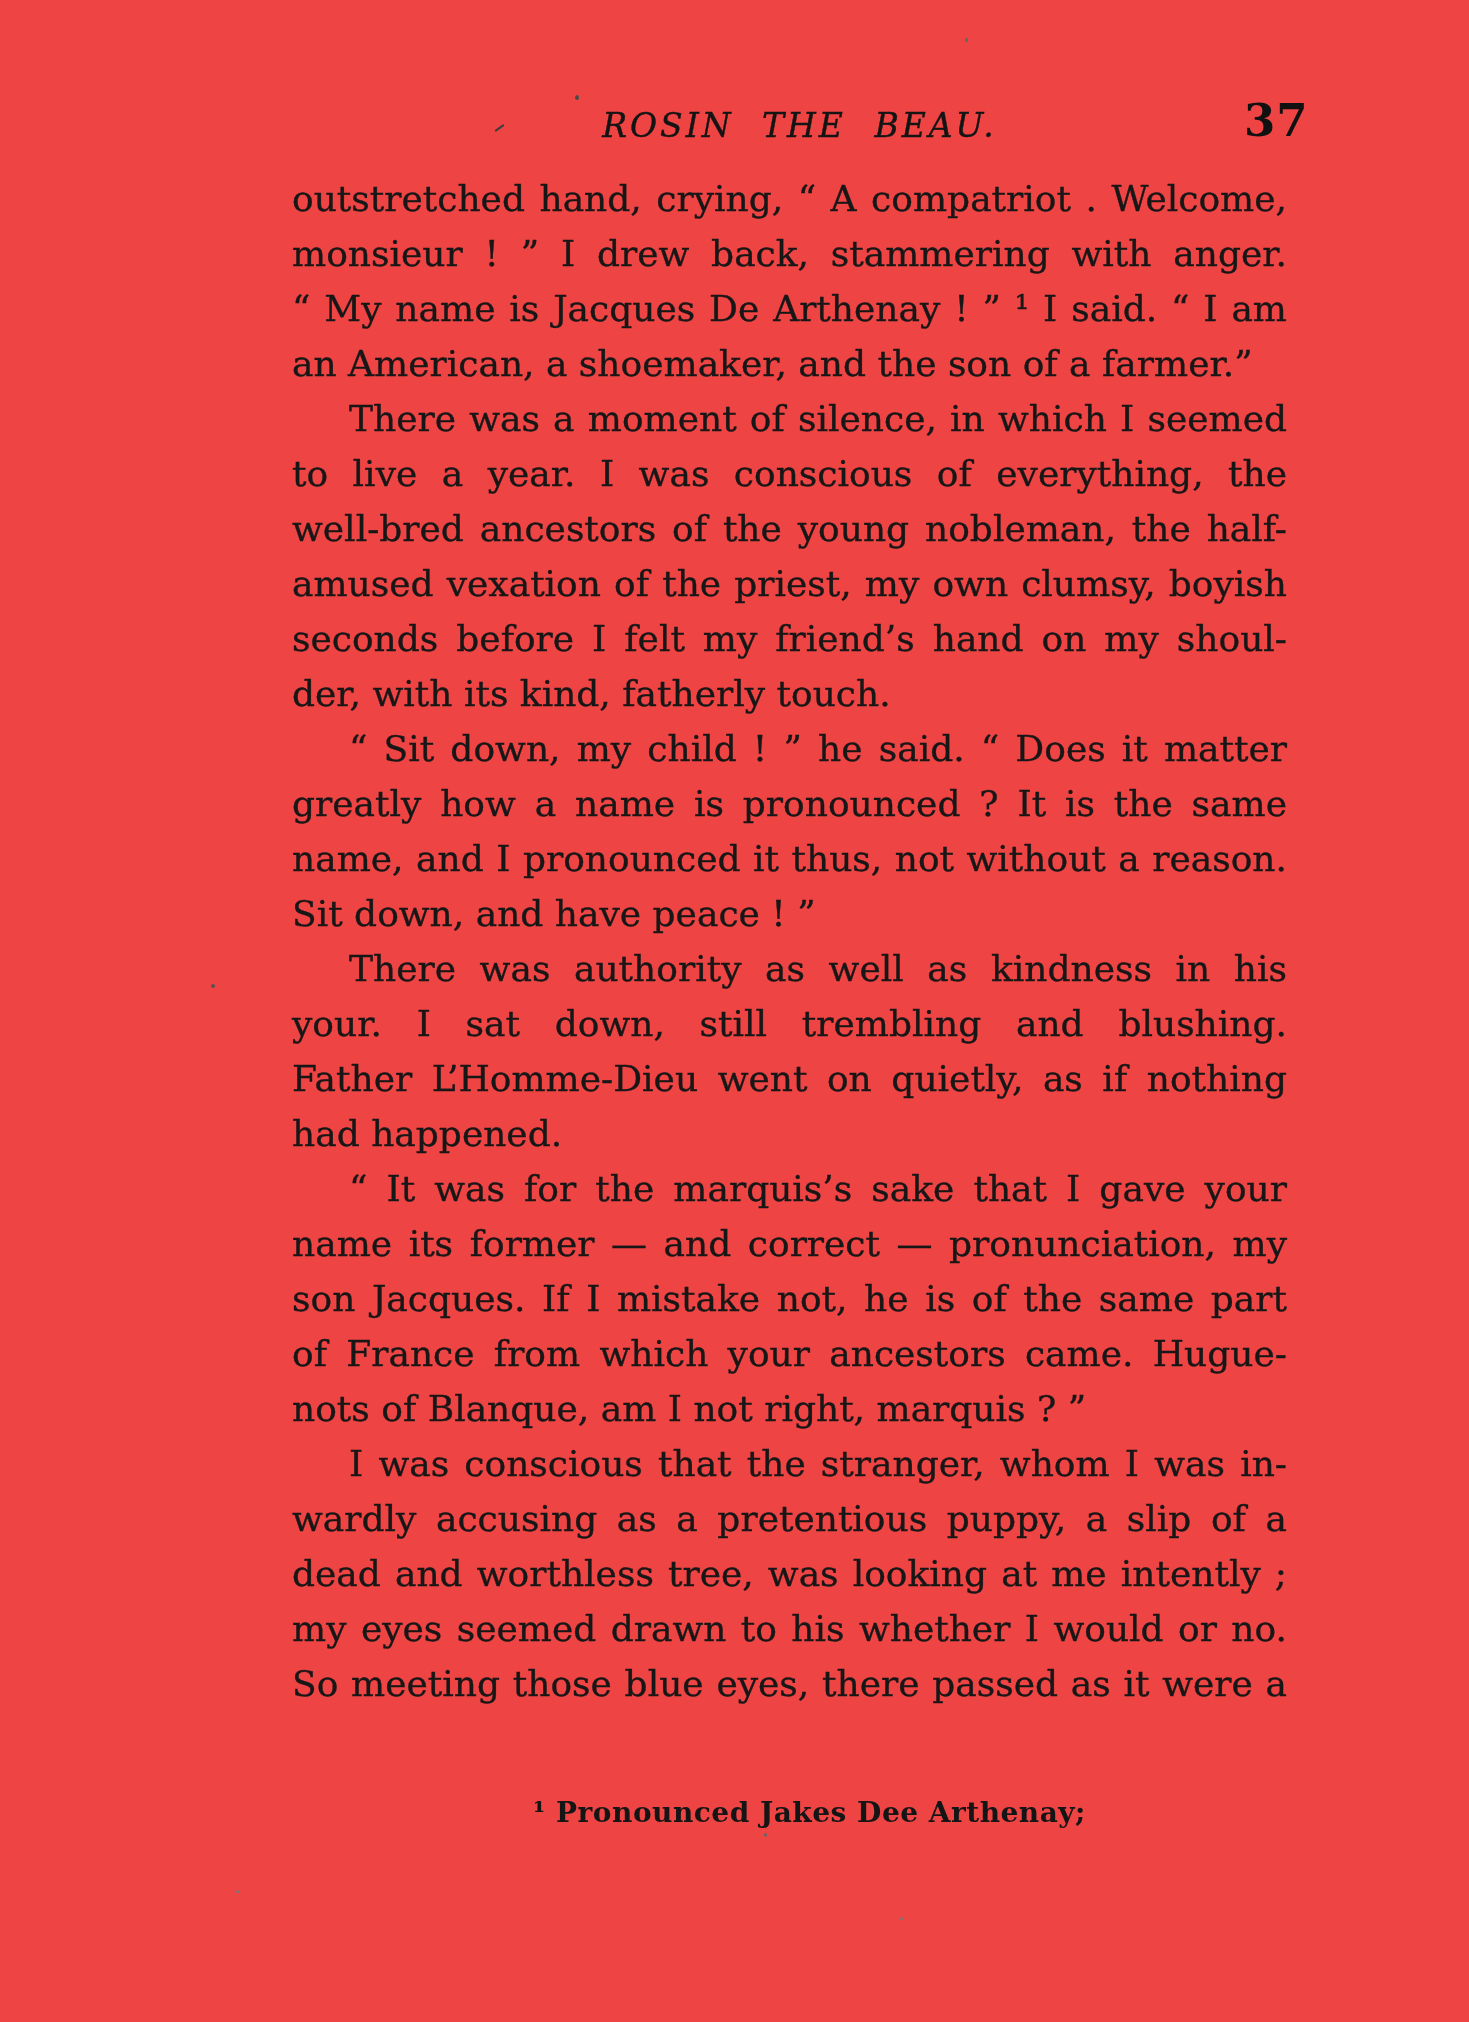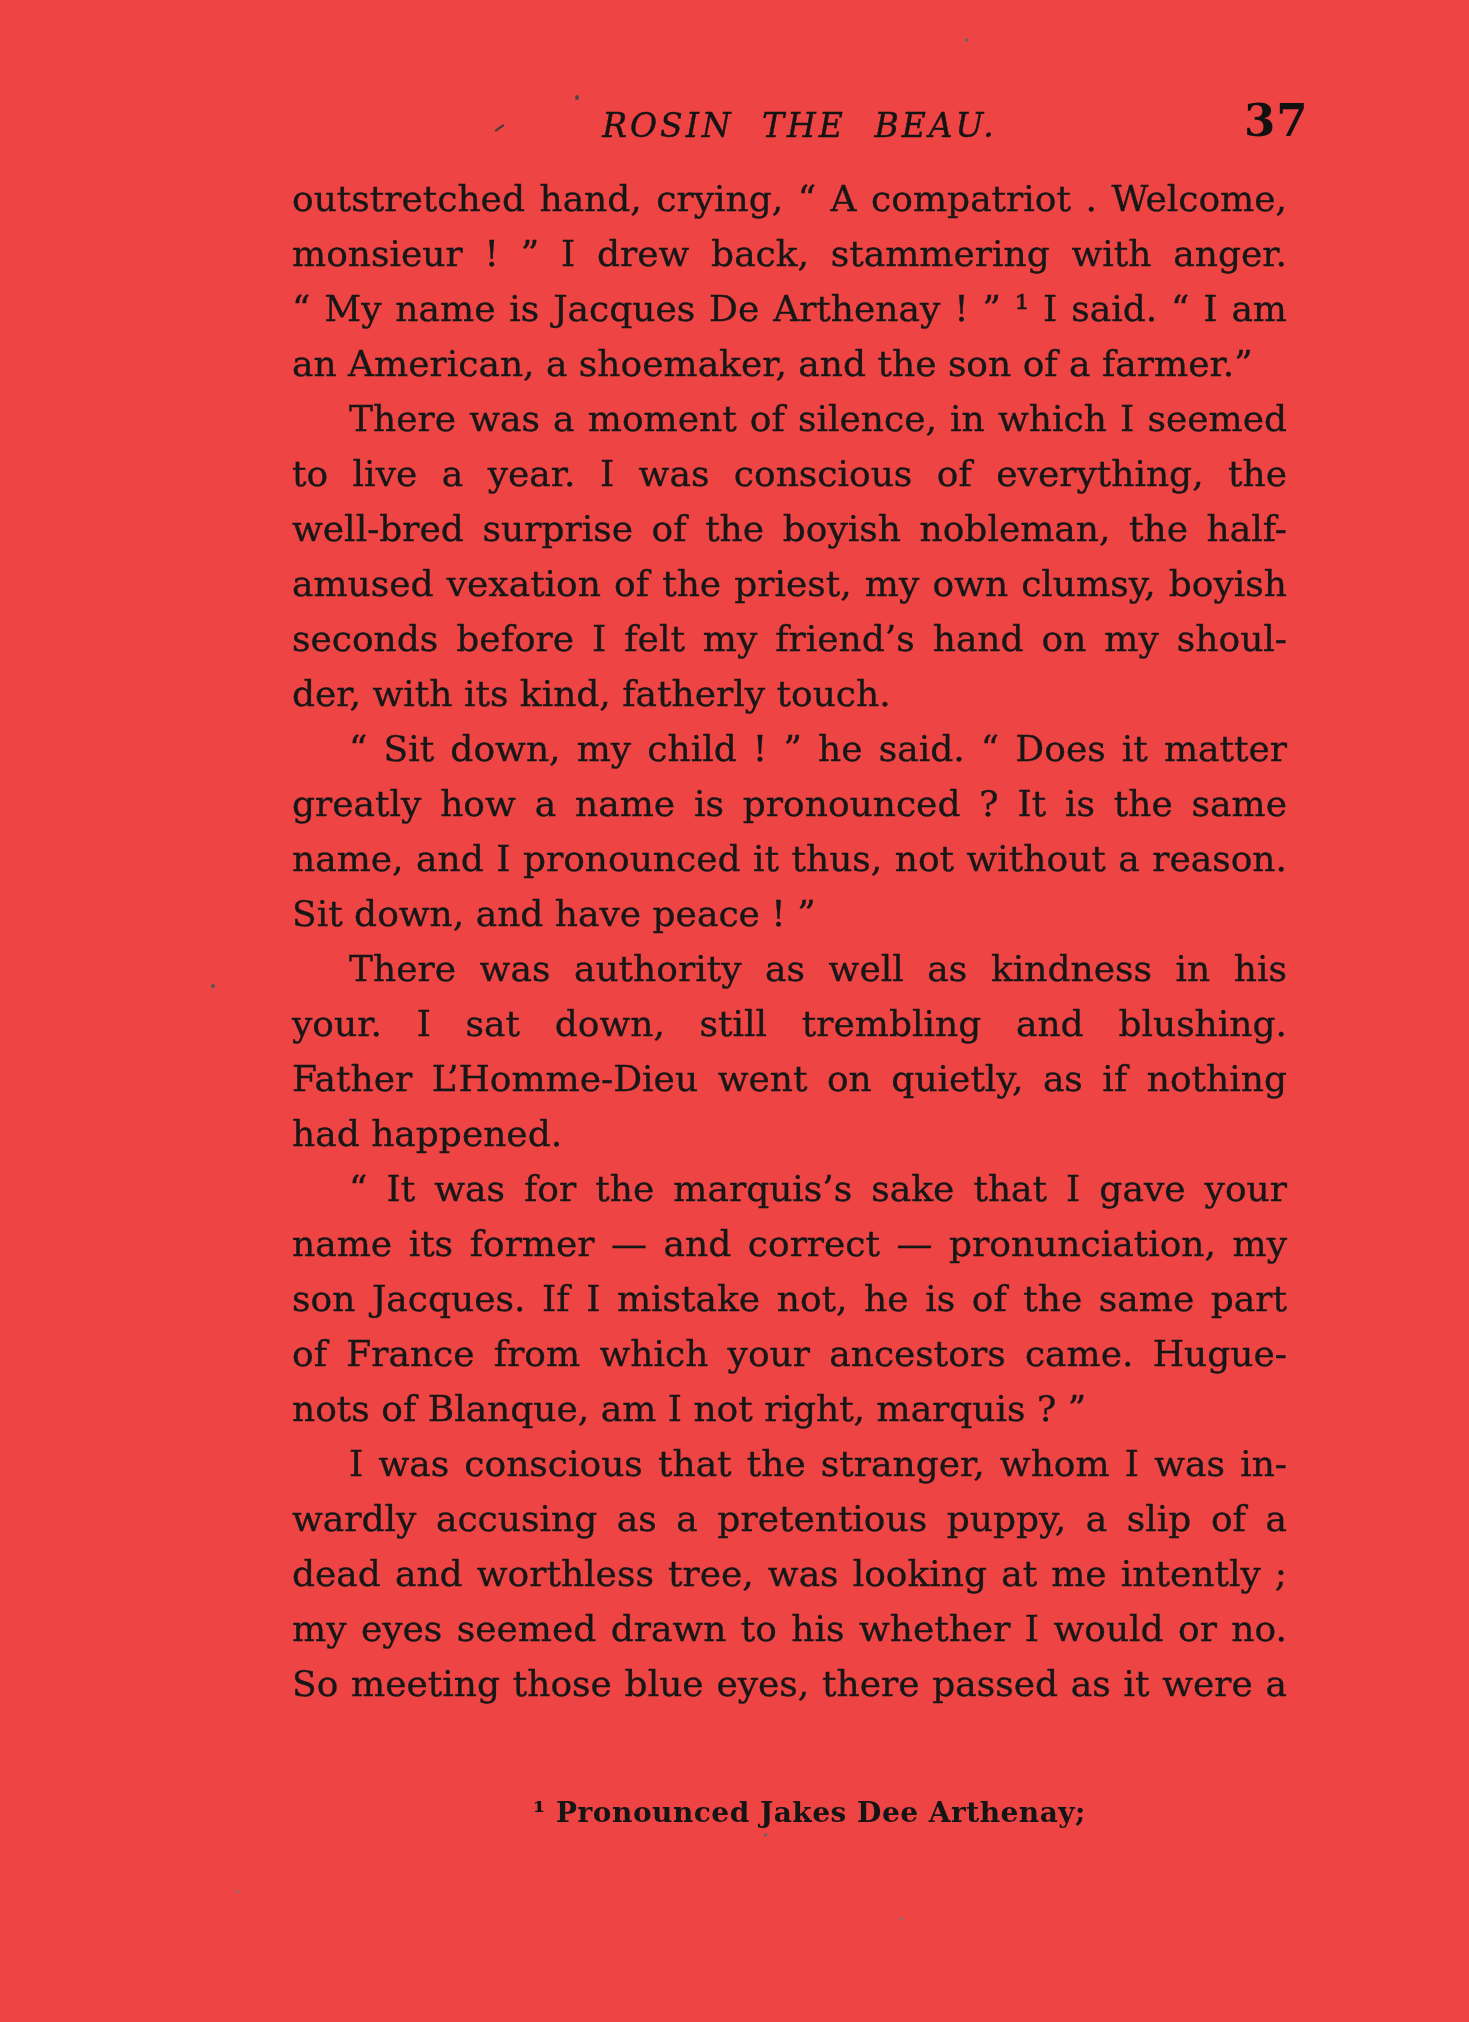--- a/index.html
+++ b/index.html
@@ -98,21 +98,21 @@
 
   <div class="page-number">37</div>
 
   <div class="body-text">
       <div class="line j">outstretched hand, crying, “ A compatriot .  Welcome,</div>
       <div class="line j">monsieur ! ”   I drew back, stammering with anger.</div>
       <div class="line j">“ My name is Jacques De Arthenay ! ” ¹ I said.  “ I am</div>
       <div class="line">an American, a shoemaker, and the son of a farmer.”</div>
       <div class="line j ind">There was a moment of silence, in which I seemed</div>
       <div class="line j">to live a year.  I was conscious of everything, the</div>
-      <div class="line j">well-bred surprise of the boyish nobleman, the half-</div>
+      <div class="line j">well-bred ancestors of the young nobleman, the half-</div>
       <div class="line j">amused vexation of the priest, my own clumsy, boyish</div>
       <div class="line j">seconds before I felt my friend’s hand on my shoul-</div>
       <div class="line">der, with its kind, fatherly touch.</div>
       <div class="line j ind">“ Sit down, my child ! ” he said.  “ Does it matter</div>
       <div class="line j">greatly how a name is pronounced ? It is the same</div>
       <div class="line j">name, and I pronounced it thus, not without a reason.</div>
       <div class="line">Sit down, and have peace ! ”</div>
       <div class="line j ind">There was authority as well as kindness in his</div>
       <div class="line j">your.  I sat down, still trembling and blushing.</div>
       <div class="line j">Father L’Homme-Dieu went on quietly, as if nothing</div>

